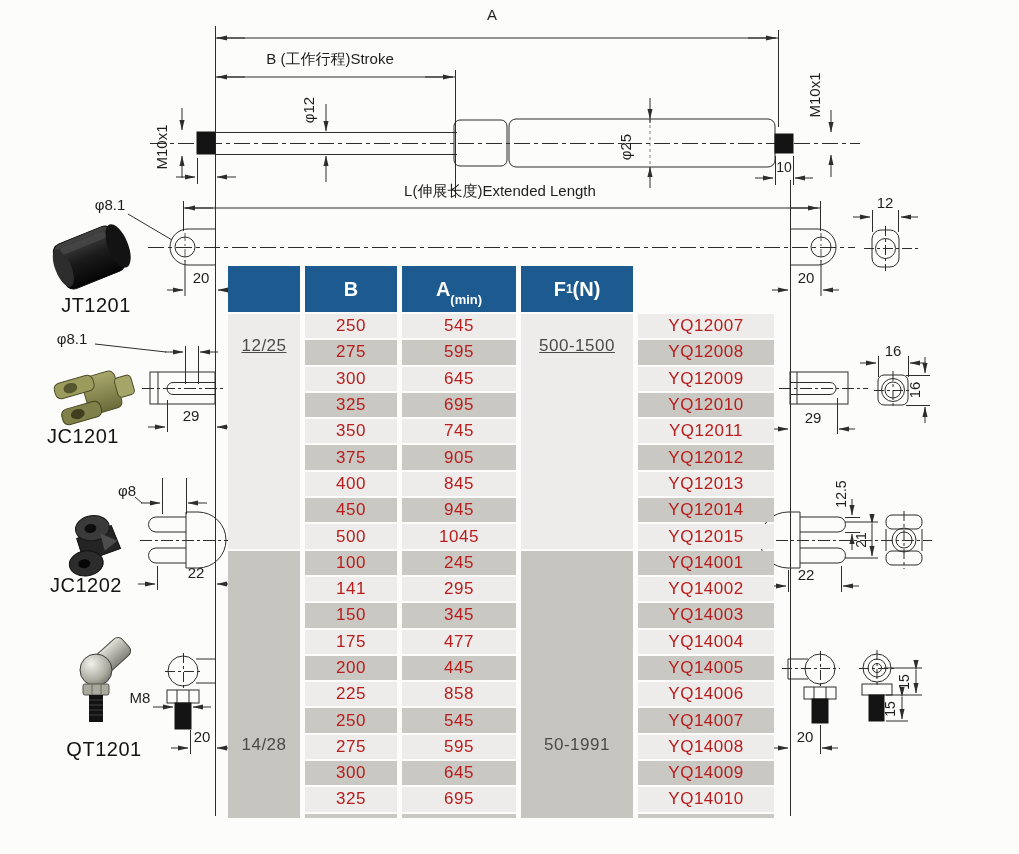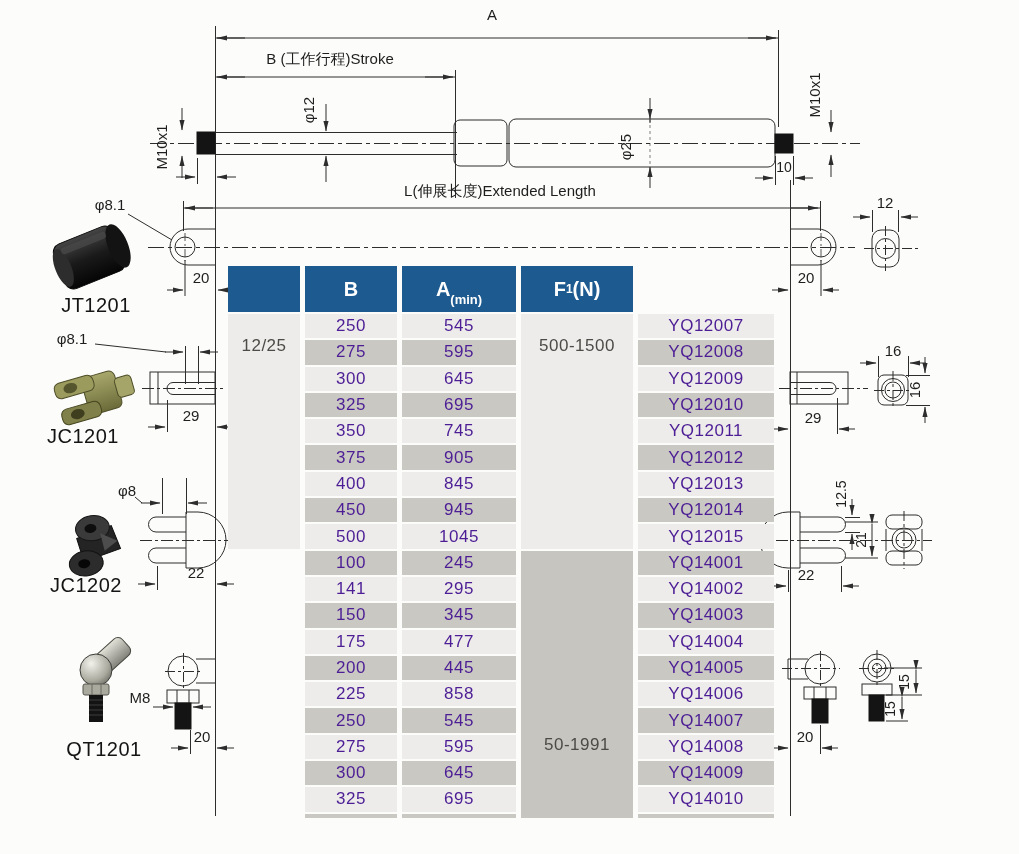--- a/index.html
+++ b/index.html
@@ -11,28 +11,28 @@
   .pl{font-size:20px;fill:#141414;letter-spacing:.5px;}
 
   
   #spec-table{position:absolute;left:228px;top:266px;width:546px;height:552px;overflow:hidden;
     display:grid;grid-template-columns:72px 92px 114px 112px 1fr;
     grid-template-rows:46px repeat(20,24.3px);column-gap:5px;row-gap:2px;}
   .hc{background:#1c5a90;color:#fff;display:flex;align-items:center;justify-content:center;
       font-weight:bold;font-size:20px;}
   .hc .small{font-size:13px;font-weight:bold;margin-top:21px;}
   .hc sub{font-size:12px;line-height:1;}
-  .dc{display:flex;align-items:center;justify-content:center;font-size:17px;color:#4c1d95;
+  .dc{display:flex;align-items:center;justify-content:center;font-size:17px;color:#b91c1c;
       letter-spacing:.5px;}
   .l{background:#edecea;}
   .d{background:#c9c8c2;}
   .m1{background:#edecea;}
   .m2{background:#c6c5bf;}
   .msize,.mforce{display:flex;justify-content:center;align-items:flex-start;font-size:17px;color:#4c4b47;letter-spacing:.5px;}
-  .g1pad{padding-top:22px;}
+  .g1pad{padding-top:22px;text-decoration:underline;}
   .g2pad{padding-top:184px;}
 </style>
 </head>
 <body>
 
 <div id="stage">
 
 <svg width="1019" height="854" viewBox="0 0 1019 854" style="position:absolute;left:0;top:0;">
   <defs>
     <marker id="ah" viewBox="0 0 10 6" refX="9.5" refY="3" markerWidth="11" markerHeight="7" orient="auto">
@@ -364,20 +364,21 @@
         <span class="small">(min)</span>
       </div>
   <div class="hc" style="grid-area:1/4">
         <span>F</span>
         <sub>1</sub>
         <span>(N)</span>
       </div>
 
   <div class="msize m1 g1pad" style="grid-area:2/1/11/2">12/25</div>
   <div class="mforce m1 g1pad" style="grid-area:2/4/11/5">500-1500</div>
+  <div class="msize m2 g2pad" style="grid-area:11/1/22/2">14/28</div>
   <div class="mforce m2 g2pad" style="grid-area:11/4/22/5">50-1991</div>
 
   <div class="dc l" style="grid-area:2/2">250</div>
   <div class="dc l" style="grid-area:2/3">545</div>
   <div class="dc l" style="grid-area:2/5">YQ12007</div>
   <div class="dc d" style="grid-area:3/2">275</div>
   <div class="dc d" style="grid-area:3/3">595</div>
   <div class="dc d" style="grid-area:3/5">YQ12008</div>
   <div class="dc l" style="grid-area:4/2">300</div>
   <div class="dc l" style="grid-area:4/3">645</div>

